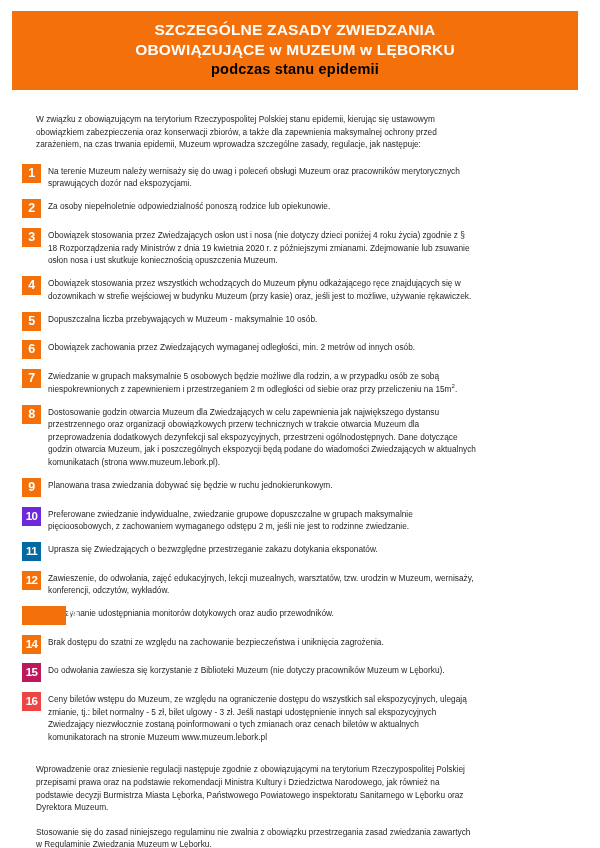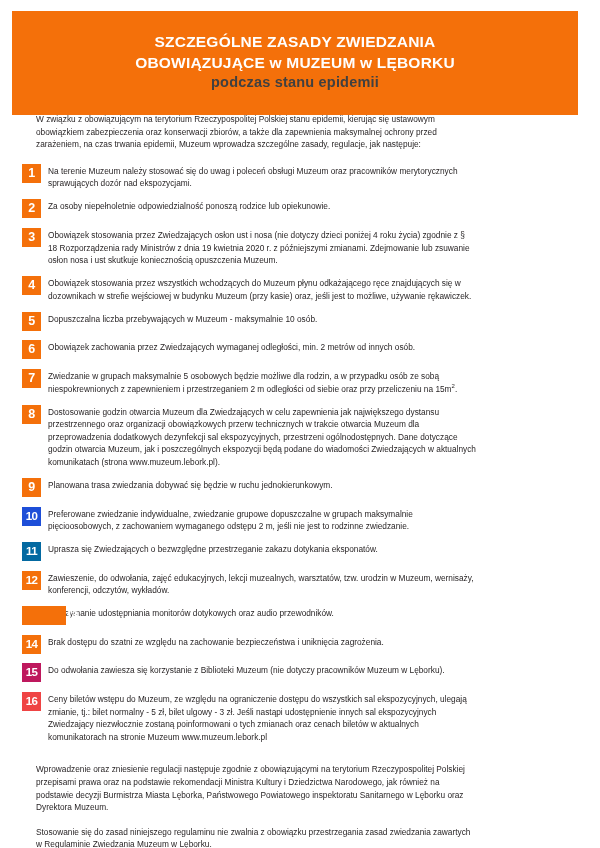--- a/index.html
+++ b/index.html
@@ -23,21 +23,21 @@
     inset: 0;
     padding: 0;
   }
 
   
   .banner {
     position: absolute;
     left: 12px;
     top: 11px;
     width: 566px;
-    height: 104px;
+    height: 79px;
     background: #f4700a;
     display: flex;
     flex-direction: column;
     align-items: center;
     justify-content: center;
     box-sizing: border-box;
     padding: 4px 10px 6px;
   }
   .banner-line {
     color: #ffffff;
@@ -147,31 +147,31 @@
   }
 </style>
 </head>
 <body style="background: rgb(255, 255, 255);">
 
 <div class="page">
 
   <div class="banner" style="background: rgb(244, 112, 10);">
     <div class="banner-line banner-line-1" style="color: rgb(255, 255, 255);">SZCZEGÓLNE ZASADY ZWIEDZANIA</div>
     <div class="banner-line banner-line-2" style="color: rgb(255, 255, 255);">OBOWIĄZUJĄCE w MUZEUM w LĘBORKU</div>
-    <div class="banner-line banner-line-3" style="color: #404040;">podczas stanu epidemii</div>
+    <div class="banner-line banner-line-3" style="color: #000000;">podczas stanu epidemii</div>
   </div>
 
   <div class="content">
 
     <p class="para intro">W związku z obowiązującym na terytorium Rzeczypospolitej Polskiej stanu epidemii, kierując się ustawowym obowiązkiem zabezpieczenia oraz konserwacji zbiorów, a także dla zapewnienia maksymalnej ochrony przed zarażeniem, na czas trwania epidemii, Muzeum wprowadza szczególne zasady, regulacje, jak następuje:</p>
 
     <div class="rules" id="rules-list">
         <div class="rule">
           <div class="rule-badge" style="background: rgb(244, 112, 10);">1</div>
-          <span class="rule-text">Na terenie Muzeum należy stosować się do uwag i poleceń obsługi Muzeum oraz pracowników merytorycznych sprawujących dozór nad ekspozycjami.</span>
+          <span class="rule-text">Na terenie Muzeum należy wernisaży się do uwag i poleceń obsługi Muzeum oraz pracowników merytorycznych sprawujących dozór nad ekspozycjami.</span>
         </div>
         <div class="rule">
           <div class="rule-badge" style="background: rgb(244, 112, 10);">2</div>
           <span class="rule-text">Za osoby niepełnoletnie odpowiedzialność ponoszą rodzice lub opiekunowie.</span>
         </div>
         <div class="rule">
           <div class="rule-badge" style="background: rgb(244, 112, 10);">3</div>
           <span class="rule-text">Obowiązek stosowania przez Zwiedzających osłon ust i nosa (nie dotyczy dzieci poniżej 4 roku życia) zgodnie z § 18 Rozporządzenia rady Ministrów z dnia 19 kwietnia 2020 r. z późniejszymi zmianami. Zdejmowanie lub zsuwanie osłon nosa i ust skutkuje koniecznością opuszczenia Muzeum.</span>
         </div>
         <div class="rule">
@@ -192,21 +192,21 @@
         </div>
         <div class="rule">
           <div class="rule-badge" style="background: rgb(244, 112, 10);">8</div>
           <span class="rule-text">Dostosowanie godzin otwarcia Muzeum dla Zwiedzających w celu zapewnienia jak największego dystansu przestrzennego oraz organizacji obowiązkowych przerw technicznych w trakcie otwarcia Muzeum dla przeprowadzenia dodatkowych dezynfekcji sal ekspozycyjnych, przestrzeni ogólnodostępnych. Dane dotyczące godzin otwarcia Muzeum, jak i poszczególnych ekspozycji będą podane do wiadomości Zwiedzających w aktualnych komunikatach (strona www.muzeum.lebork.pl).</span>
         </div>
         <div class="rule">
           <div class="rule-badge" style="background: rgb(244, 112, 10);">9</div>
           <span class="rule-text">Planowana trasa zwiedzania dobywać się będzie w ruchu jednokierunkowym.</span>
         </div>
         <div class="rule">
-          <div class="rule-badge wide" style="background: #1d4ed8;">10</div>
+          <div class="rule-badge wide" style="background: #6d28d9;">10</div>
           <span class="rule-text">Preferowane zwiedzanie indywidualne, zwiedzanie grupowe dopuszczalne w grupach maksymalnie pięcioosobowych, z zachowaniem wymaganego odstępu 2 m, jeśli nie jest to rodzinne zwiedzanie.</span>
         </div>
         <div class="rule">
           <div class="rule-badge wide" style="background: #0369a1;">11</div>
           <span class="rule-text">Uprasza się Zwiedzających o bezwzględne przestrzeganie zakazu dotykania eksponatów.</span>
         </div>
         <div class="rule">
           <div class="rule-badge wide" style="background: rgb(244, 112, 10);">12</div>
           <span class="rule-text">Zawieszenie, do odwołania, zajęć edukacyjnych, lekcji muzealnych, warsztatów, tzw. urodzin w Muzeum, wernisaży, konferencji, odczytów, wykładów.</span>
         </div>

